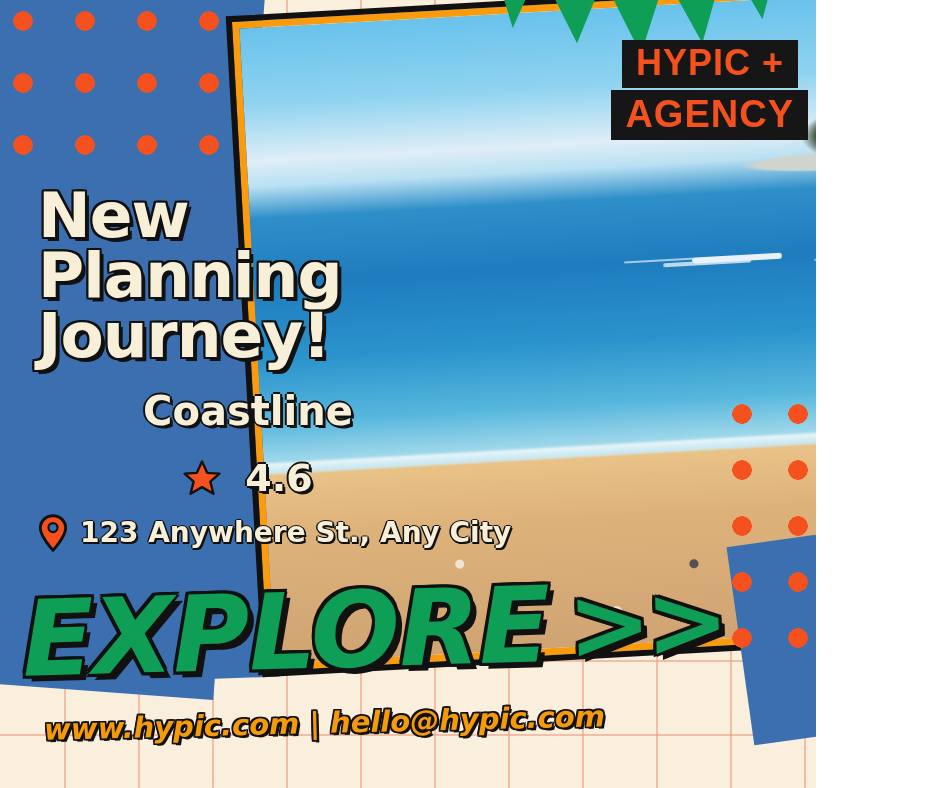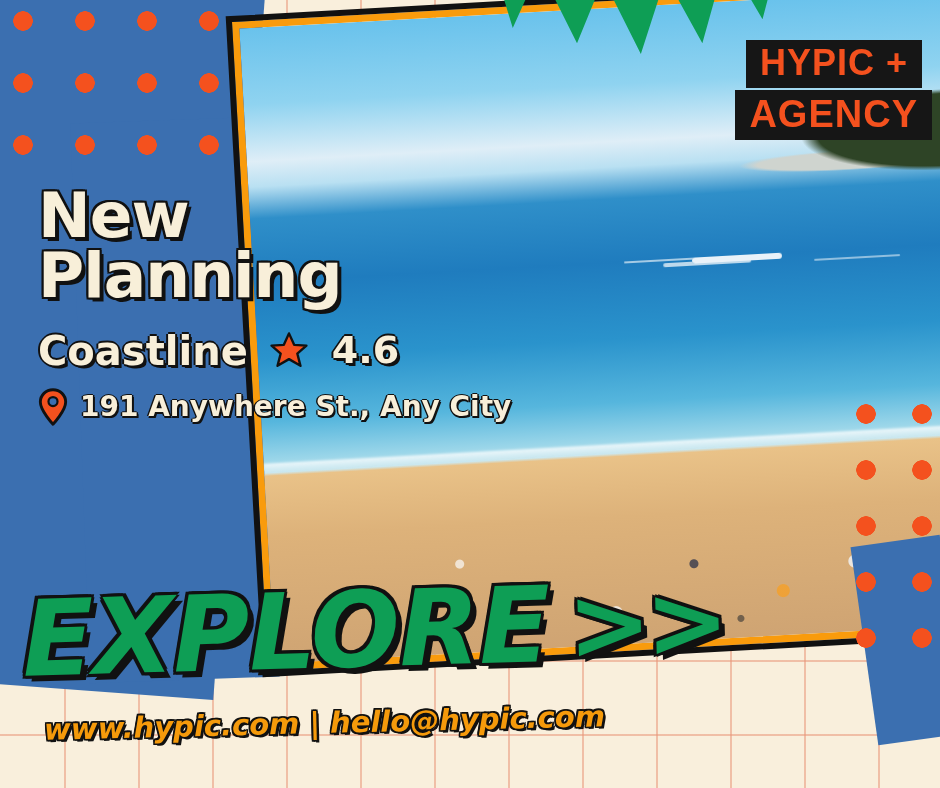--- a/index.html
+++ b/index.html
@@ -1,20 +1,20 @@
 <!DOCTYPE html>
 <html><head>
 <meta charset="utf-8">
 <style>
   html,body{margin:0;padding:0;background:#ffffff;}
   body{font-family:"Liberation Sans",sans-serif;}
 
   #poster{
     position:relative;
-    width:940px;height:788px;
+    width:816px;height:788px;
     overflow:hidden;
     background:#F9EFDC;
   }
 
   
   .grid-bg{
     position:absolute;inset:0;
     background-color:#F9EFDC;
     background-image:
       linear-gradient(to right, rgba(233,150,122,.55) 2px, transparent 2px),
@@ -162,22 +162,23 @@
     color:#F8EFD9;
     letter-spacing:-1px;
     text-shadow:
       4px 4px 0 #111,
       -2px 0 0 #111, 2px 0 0 #111, 0 -2px 0 #111, 0 2px 0 #111,
       -2px -2px 0 #111, 2px -2px 0 #111, -2px 2px 0 #111;
     margin:0;
   }
 
   .sub-row{
-    display:flex;align-items:flex-start;gap:22px;
+    display:flex;align-items:center;gap:22px;
     margin-top:22px;
+    flex-direction:column;
   }
   .place{
     font-family:"DejaVu Sans",sans-serif;
     font-weight:bold;font-size:40px;color:#F8EFD9;
     text-shadow:3px 3px 0 #111,-2px 0 0 #111,2px 0 0 #111,0 -2px 0 #111,0 2px 0 #111;
   }
   .rating{
     display:flex;align-items:center;gap:24px;
     font-family:"DejaVu Sans",sans-serif;
     font-weight:bold;font-size:38px;color:#F8EFD9;
@@ -258,37 +259,38 @@
   <div class="dots dots-r"></div>
 
   <div class="logo">
     <span class="l1">HYPIC +</span><br>
     <span class="l2">AGENCY</span>
   </div>
 
   <div class="copy">
     <div class="headline">New</div>
     <div class="headline">Planning</div>
+    <div class="headline">Journey!</div>
 
     <div class="sub-row">
       <div class="place">Coastline</div>
       <div class="rating">
         <svg class="star-ico" viewBox="0 0 48 46">
           <path d="M24 2 L30.5 16.5 L46 17.5 L34.5 27.5 L38.5 43 L24 34.5 L9.5 43 L13.5 27.5 L2 17.5 L17.5 16.5 Z" fill="#F4511E" stroke="#111" stroke-width="3" stroke-linejoin="round"></path>
         </svg>
         <span>4.6</span>
       </div>
     </div>
 
     <div class="addr-row">
       <svg class="pin-ico" viewBox="0 0 32 42">
         <path d="M16 2 C8 2 2 8 2 15.5 C2 25 16 40 16 40 C16 40 30 25 30 15.5 C30 8 24 2 16 2 Z" fill="#F4511E" stroke="#111" stroke-width="3.2" stroke-linejoin="round"></path>
         <circle cx="16" cy="15" r="5" fill="#3B6FB0" stroke="#111" stroke-width="2.4"></circle>
       </svg>
-      <span class="addr">191 Anywhere St., Any City</span>
+      <span class="addr">123 Anywhere St., Any City</span>
     </div>
   </div>
 
   <div class="explore">
     <span class="word">EXPLORE</span>
     <span class="chev">&gt;&gt;</span>
   </div>
 
   <div class="footer">www.hypic.com | hello@hypic.com</div>
 

